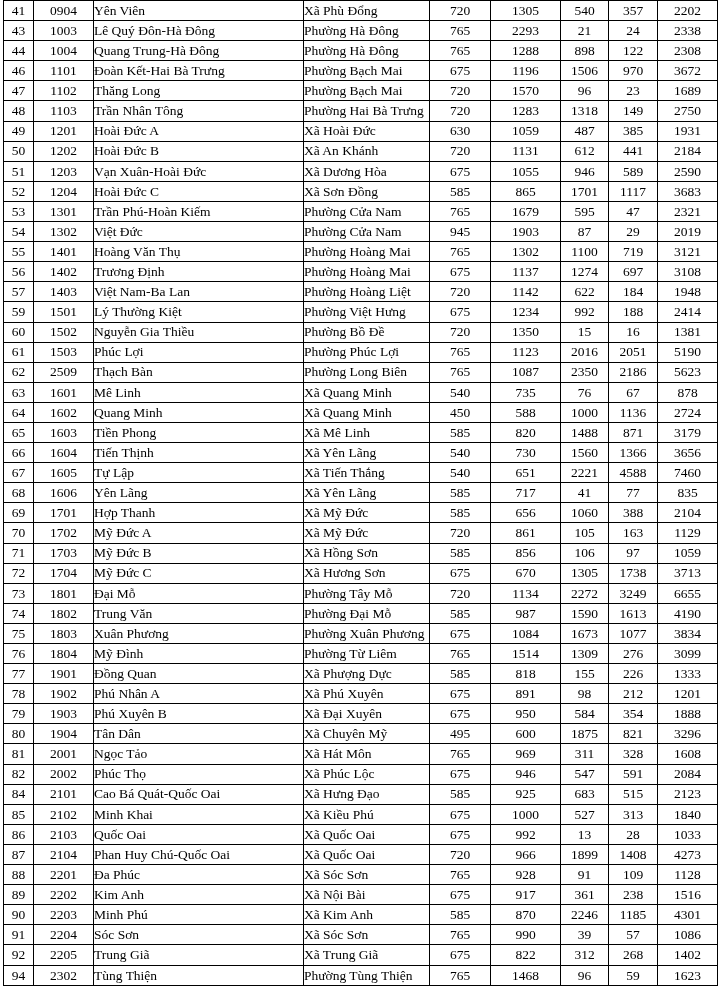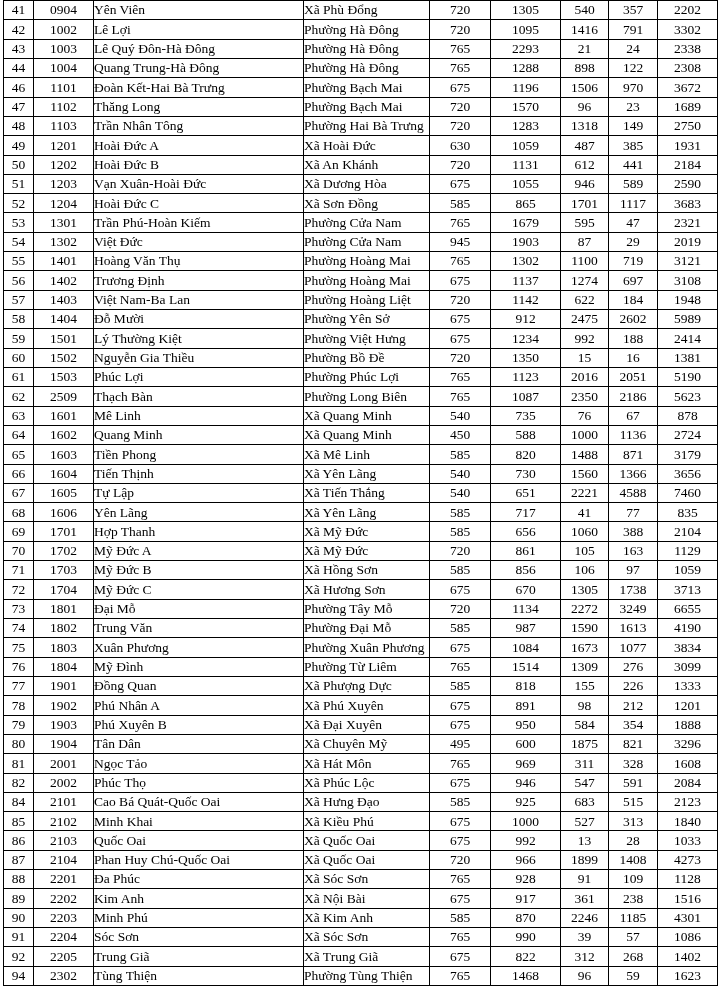--- a/index.html
+++ b/index.html
@@ -58,31 +58,20 @@
         <td class="c1">0904</td>
         <td class="c2">Yên Viên</td>
         <td class="c3">Xã Phù Đổng</td>
         <td class="c4">720</td>
         <td class="c5">1305</td>
         <td class="c6">540</td>
         <td class="c7">357</td>
         <td class="c8">2202</td>
       </tr>
       <tr>
-        <td class="c0">42</td>
-        <td class="c1">1002</td>
-        <td class="c2">Lê Lợi</td>
-        <td class="c3">Phường Hà Đông</td>
-        <td class="c4">720</td>
-        <td class="c5">1095</td>
-        <td class="c6">1416</td>
-        <td class="c7">791</td>
-        <td class="c8">3302</td>
-      </tr>
-      <tr>
         <td class="c0">43</td>
         <td class="c1">1003</td>
         <td class="c2">Lê Quý Đôn-Hà Đông</td>
         <td class="c3">Phường Hà Đông</td>
         <td class="c4">765</td>
         <td class="c5">2293</td>
         <td class="c6">21</td>
         <td class="c7">24</td>
         <td class="c8">2338</td>
       </tr>
@@ -223,31 +212,20 @@
         <td class="c1">1403</td>
         <td class="c2">Việt Nam-Ba Lan</td>
         <td class="c3">Phường Hoàng Liệt</td>
         <td class="c4">720</td>
         <td class="c5">1142</td>
         <td class="c6">622</td>
         <td class="c7">184</td>
         <td class="c8">1948</td>
       </tr>
       <tr>
-        <td class="c0">58</td>
-        <td class="c1">1404</td>
-        <td class="c2">Đỗ Mười</td>
-        <td class="c3">Phường Yên Sở</td>
-        <td class="c4">675</td>
-        <td class="c5">912</td>
-        <td class="c6">2475</td>
-        <td class="c7">2602</td>
-        <td class="c8">5989</td>
-      </tr>
-      <tr>
         <td class="c0">59</td>
         <td class="c1">1501</td>
         <td class="c2">Lý Thường Kiệt</td>
         <td class="c3">Phường Việt Hưng</td>
         <td class="c4">675</td>
         <td class="c5">1234</td>
         <td class="c6">992</td>
         <td class="c7">188</td>
         <td class="c8">2414</td>
       </tr>

